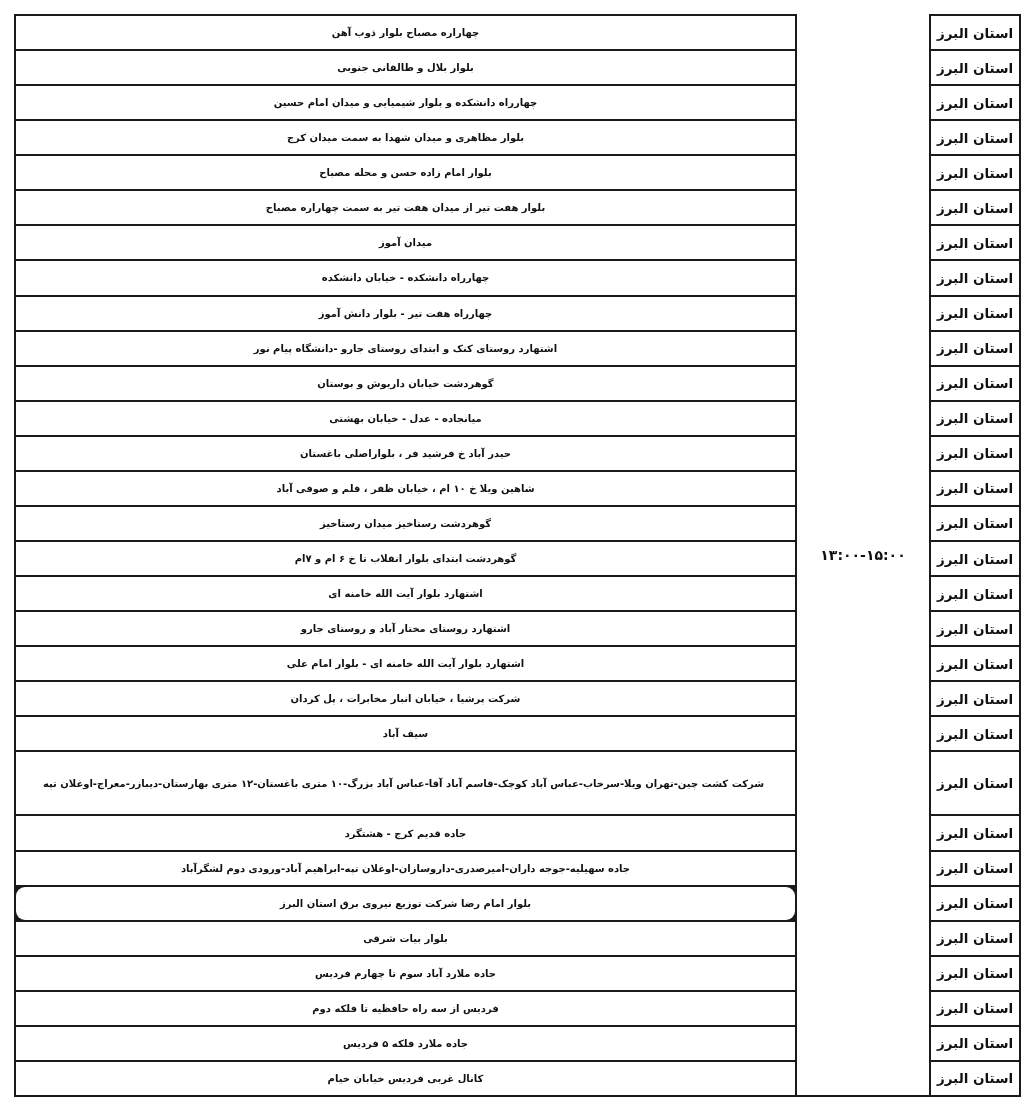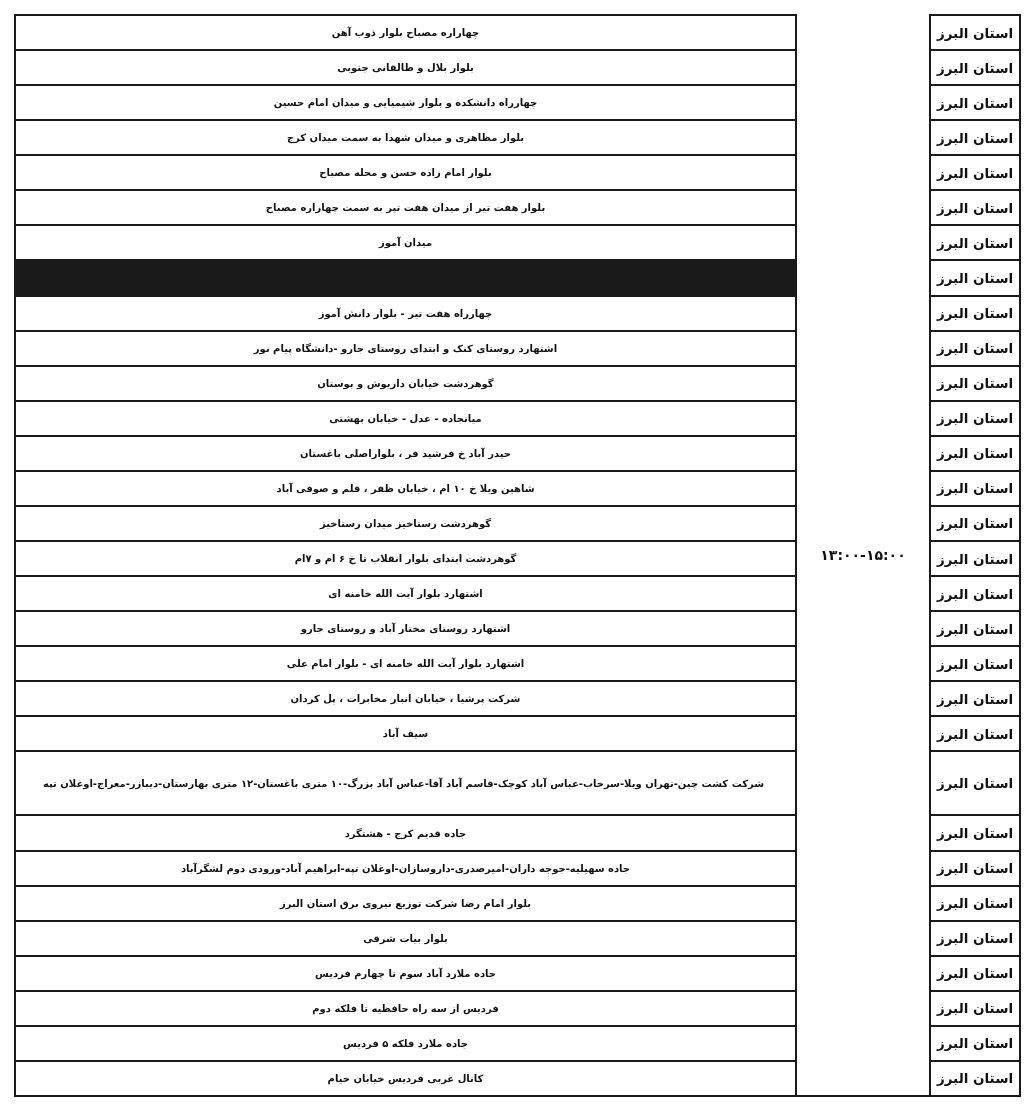--- a/index.html
+++ b/index.html
@@ -86,20 +86,21 @@
     <div class="cell addr-cell" style="grid-row: 3;">چهارراه دانشکده و بلوار شیمیایی و میدان امام حسین</div>
     <div class="cell prov-cell" style="grid-row: 4;">استان البرز</div>
     <div class="cell addr-cell" style="grid-row: 4;">بلوار مظاهری و میدان شهدا به سمت میدان کرج</div>
     <div class="cell prov-cell" style="grid-row: 5;">استان البرز</div>
     <div class="cell addr-cell" style="grid-row: 5;">بلوار امام زاده حسن و محله مصباح</div>
     <div class="cell prov-cell" style="grid-row: 6;">استان البرز</div>
     <div class="cell addr-cell" style="grid-row: 6;">بلوار هفت تیر از میدان هفت تیر به سمت چهاراره مصباح</div>
     <div class="cell prov-cell" style="grid-row: 7;">استان البرز</div>
     <div class="cell addr-cell" style="grid-row: 7;">میدان آموز</div>
     <div class="cell prov-cell" style="grid-row: 8;">استان البرز</div>
+    <div class="cell addr-cell" style="grid-row: 8;">چهارراه دانشکده - خیابان دانشکده</div>
     <div class="cell prov-cell" style="grid-row: 9;">استان البرز</div>
     <div class="cell addr-cell" style="grid-row: 9;">چهارراه هفت تیر - بلوار دانش آموز</div>
     <div class="cell prov-cell" style="grid-row: 10;">استان البرز</div>
     <div class="cell addr-cell" style="grid-row: 10;">اشتهارد روستای کنک و ابتدای روستای جارو -دانشگاه پیام نور</div>
     <div class="cell prov-cell" style="grid-row: 11;">استان البرز</div>
     <div class="cell addr-cell" style="grid-row: 11;">گوهردشت خیابان داریوش  و بوستان</div>
     <div class="cell prov-cell" style="grid-row: 12;">استان البرز</div>
     <div class="cell addr-cell" style="grid-row: 12;">میانجاده - عدل -  خیابان بهشتی</div>
     <div class="cell prov-cell" style="grid-row: 13;">استان البرز</div>
     <div class="cell addr-cell" style="grid-row: 13;">حیدر آباد  خ فرشید فر ، بلواراصلی باغستان</div>
@@ -119,21 +120,21 @@
     <div class="cell addr-cell" style="grid-row: 20;">شرکت پرشیا ، خیابان انبار مخابرات ، پل کردان</div>
     <div class="cell prov-cell" style="grid-row: 21;">استان البرز</div>
     <div class="cell addr-cell" style="grid-row: 21;">سیف آباد</div>
     <div class="cell prov-cell" style="grid-row: 22;">استان البرز</div>
     <div class="cell addr-cell" style="grid-row: 22; padding-left: 8px;">شرکت کشت چین-تهران ویلا-سرخاب-عباس آباد کوچک-قاسم آباد آقا-عباس آباد بزرگ-۱۰ متری باغستان-۱۲ متری بهارستان-دیبازر-معراج-اوغلان تپه</div>
     <div class="cell prov-cell" style="grid-row: 23;">استان البرز</div>
     <div class="cell addr-cell" style="grid-row: 23;">جاده قدیم کرج - هشتگرد</div>
     <div class="cell prov-cell" style="grid-row: 24;">استان البرز</div>
     <div class="cell addr-cell" style="grid-row: 24;">جاده سهیلیه-جوجه داران-امیرصدری-داروسازان-اوغلان تپه-ابراهیم آباد-ورودی دوم لشگرآباد</div>
     <div class="cell prov-cell" style="grid-row: 25;">استان البرز</div>
-    <div class="cell addr-cell" style="grid-row: 25;">بلوار امام رضا  شرکت توزیع نیروی برق استان البرز</div>
+    <div class="cell addr-cell" style="grid-row: 25; border-radius: 9px;">بلوار امام رضا  شرکت توزیع نیروی برق استان البرز</div>
     <div class="cell prov-cell" style="grid-row: 26;">استان البرز</div>
     <div class="cell addr-cell" style="grid-row: 26;">بلوار بیات شرقی</div>
     <div class="cell prov-cell" style="grid-row: 27;">استان البرز</div>
     <div class="cell addr-cell" style="grid-row: 27;">جاده ملارد آباد سوم تا چهارم فردیس</div>
     <div class="cell prov-cell" style="grid-row: 28;">استان البرز</div>
     <div class="cell addr-cell" style="grid-row: 28;">فردیس از سه راه حافظیه تا فلکه دوم</div>
     <div class="cell prov-cell" style="grid-row: 29;">استان البرز</div>
     <div class="cell addr-cell" style="grid-row: 29;">جاده ملارد فلکه ۵ فردیس</div>
     <div class="cell prov-cell" style="grid-row: 30;">استان البرز</div>
     <div class="cell addr-cell" style="grid-row: 30;">کانال غربی فردیس خیابان خیام</div>

